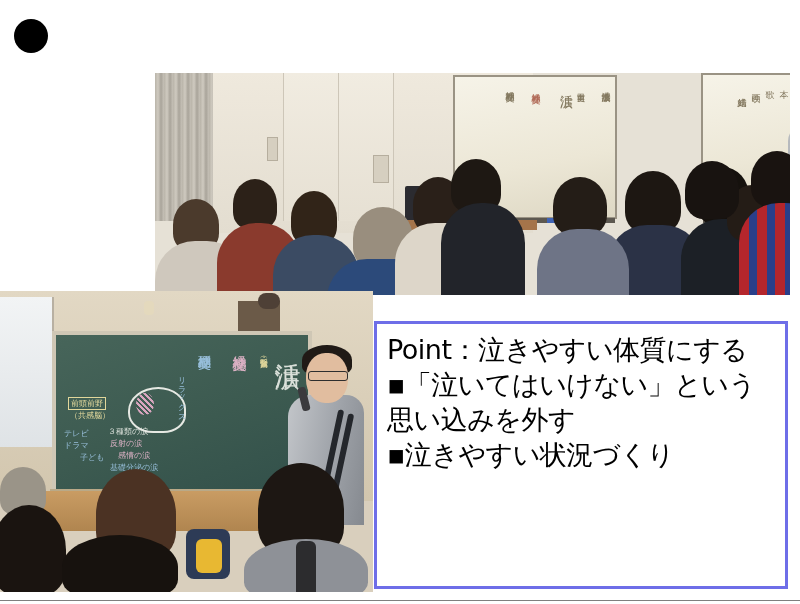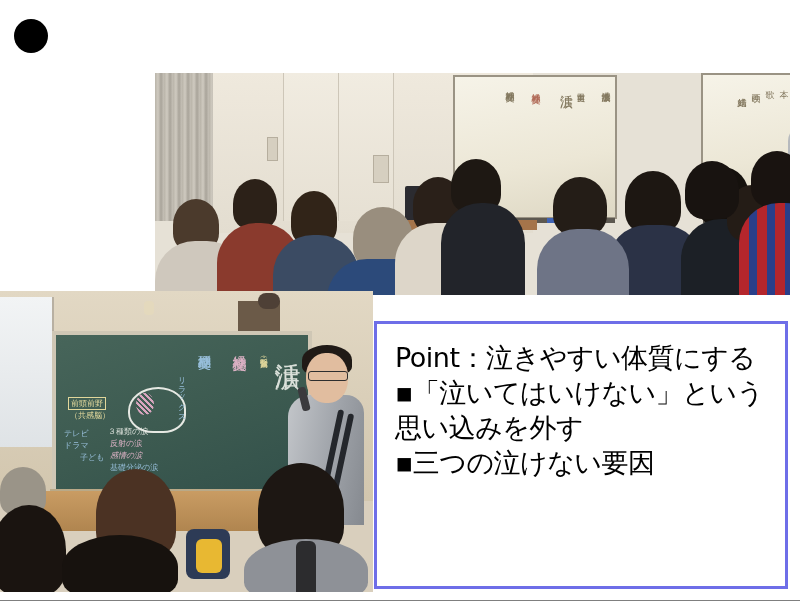--- a/index.html
+++ b/index.html
@@ -236,21 +236,21 @@
     left: 374px;
     top: 321px;
     width: 414px;
     height: 268px;
     box-sizing: border-box;
     background: #ffffff;
     border: 3px solid #6e6ee8;
     padding: 4px 2px 0 6px;
   }
   #point-lines {
-    margin: 12px;
+    margin: 4px;
     padding: 0;
     list-style: none;
   }
   #point-lines li {
     font-size: 27px;
     line-height: 35px;
     color: #000000;
     white-space: nowrap;
     letter-spacing: -0.5px;
     font-family: "DejaVu Sans", "Liberation Sans", sans-serif;
@@ -364,21 +364,21 @@
       <div class="bb-chalk blue" style="right:96px; top:10px; font-size:13px; line-height:15px;">副交感神経</div>
       <div class="bb-chalk blue small" style="right:122px; top:36px;">リラックス</div>
 
       <div class="bb-chalk horiz yellow small" style="left:12px; top:62px; border:1px solid #efe2a2; padding:1px 2px;">前頭前野</div>
       <div class="bb-chalk horiz yellow small" style="left:14px; top:76px;">（共感脳）</div>
       <div class="bb-chalk horiz blue small" style="left:8px; top:94px;">テレビ</div>
       <div class="bb-chalk horiz blue small" style="left:8px; top:106px;">ドラマ</div>
       <div class="bb-chalk horiz blue small" style="left:24px; top:118px;">子ども</div>
       <div class="bb-chalk horiz small" style="left:52px; top:92px;">３種類の涙</div>
       <div class="bb-chalk horiz pink small" style="left:54px; top:104px;">反射の涙</div>
-      <div class="bb-chalk horiz pink small" style="left:54px; top:116px;font-style:italic;">感情の涙</div>
+      <div class="bb-chalk horiz pink small" style="left:62px; top:116px;">感情の涙</div>
       <div class="bb-chalk horiz blue small" style="left:54px; top:128px;font-family:Liberation Serif, serif;">基礎分泌の涙</div>
     </div>
 
     <div class="chalk-tray"></div>
 
     <div class="teacher-body">
       <div class="teacher-stripe" style="left:42px; top:14px;"></div>
       <div class="teacher-stripe" style="left:52px; top:18px;"></div>
     </div>
     <div class="teacher-hair"></div>
@@ -397,20 +397,20 @@
     <div class="aud-head" style="left:258px; top:172px; width:86px; height:92px; background:#1d1713;"></div>
     <div class="aud-head" style="left:244px; top:248px; width:124px; height:62px; background:#8e9197;"></div>
     <div class="aud-head" style="left:296px; top:250px; width:20px; height:56px; background:#2c2c2e; border-radius:6px;"></div>
   </div>
 
   <div id="point-box">
     <ul id="point-lines">
       <li>Point：泣きやすい体質にする</li>
       <li>▪「泣いてはいけない」という</li>
       <li>思い込みを外す</li>
-      <li>▪三つの泣けない要因</li>
+      <li>▪泣きやすい状況づくり</li>
     </ul>
   </div>
 
   <div id="bottom-white"></div>
   <div id="bottom-rule"></div>
 
 </div>
 
 </body></html>

